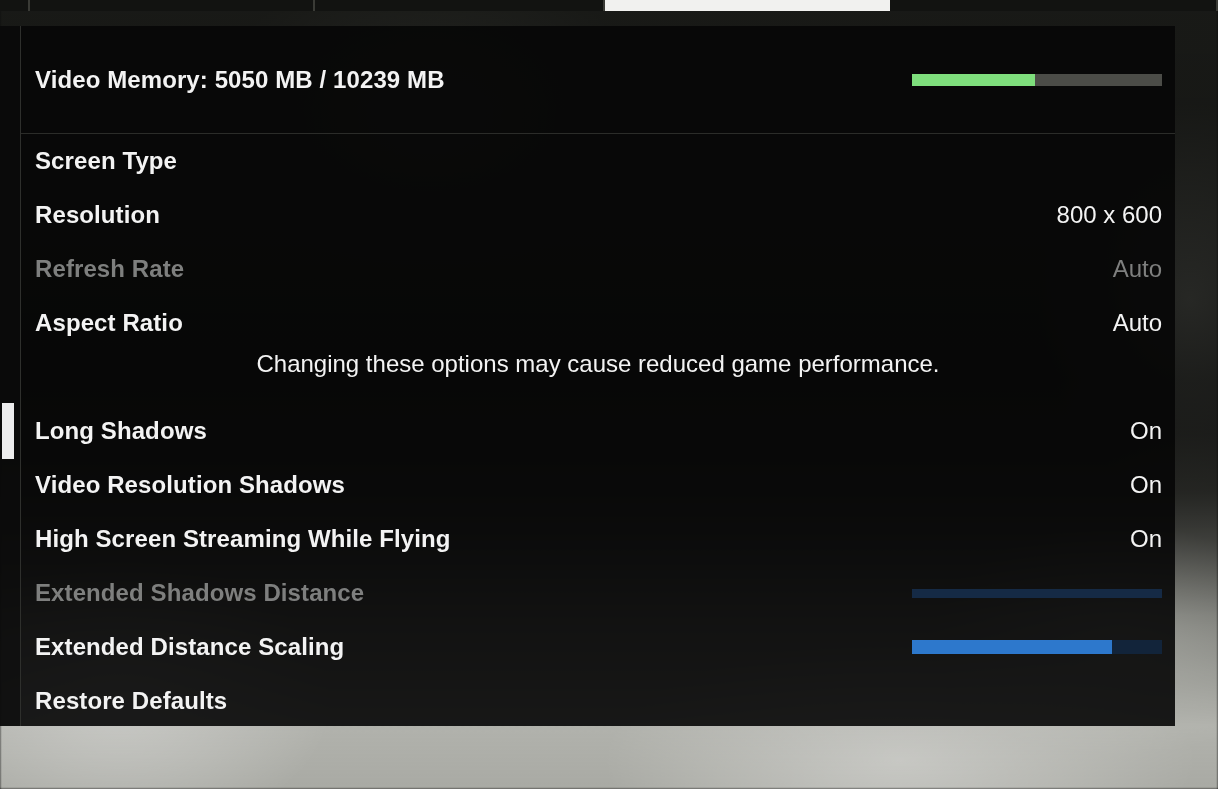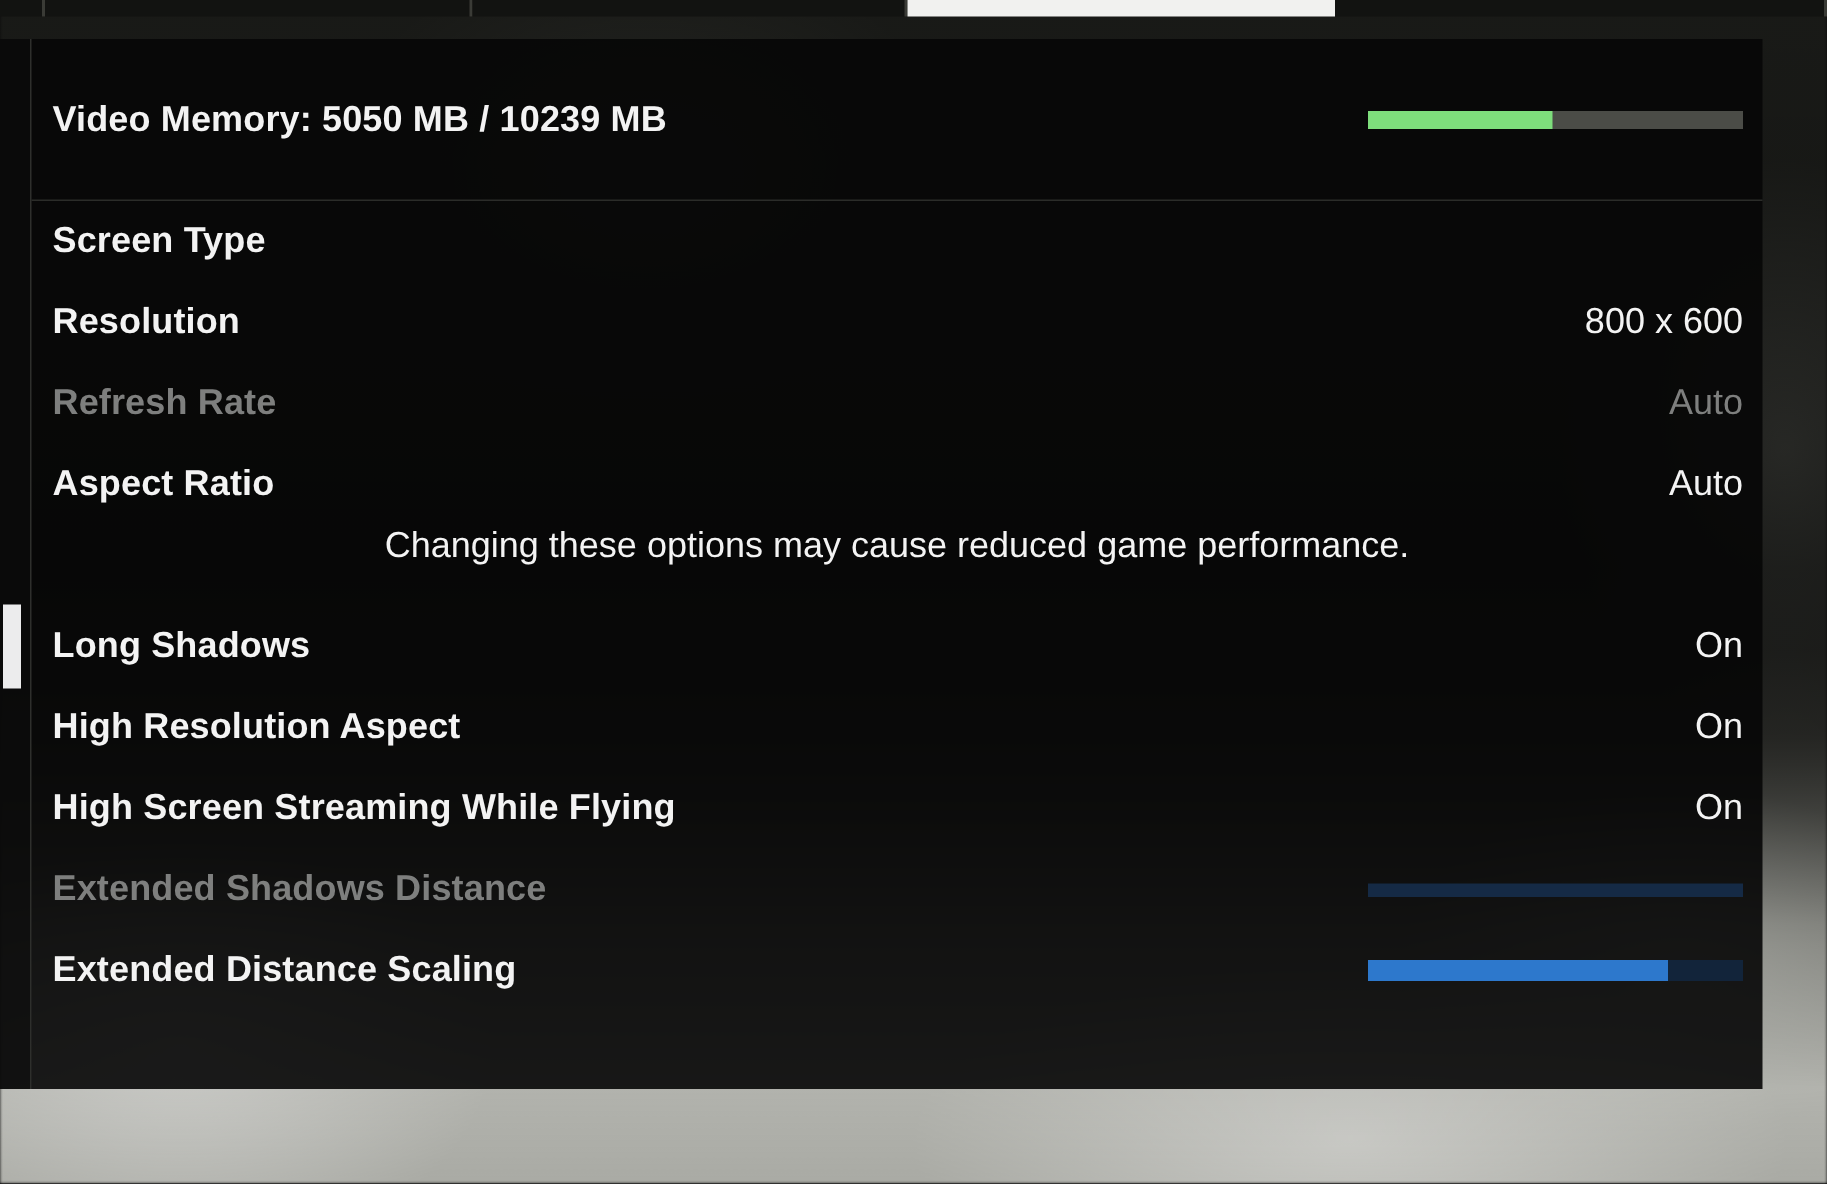--- a/index.html
+++ b/index.html
@@ -210,35 +210,38 @@
     <div id="warning-row">
       <span class="note">Changing these options may cause reduced game performance.</span>
     </div>
 
     <div id="rows-bottom">
         <div class="row">
           <span class="label">Long Shadows</span>
           <span class="value">On</span>
         </div>
         <div class="row">
-          <span class="label">High Resolution Aspect</span>
+          <span class="label">Video Resolution Shadows</span>
           <span class="value">On</span>
         </div>
         <div class="row">
           <span class="label">High Screen Streaming While Flying</span>
           <span class="value">On</span>
         </div>
         <div class="row disabled">
           <span class="label">Extended Shadows Distance</span>
           <span class="slider thin">
             <span class="fill" style="width: 0%;"></span>
           </span>
         </div>
         <div class="row">
           <span class="label">Extended Distance Scaling</span>
           <span class="slider">
             <span class="fill" style="width: 80%;"></span>
           </span>
         </div>
+        <div class="row">
+          <span class="label">Restore Defaults</span>
+        </div>
       </div>
 
   </div>
 </div>
 
 </body></html>

